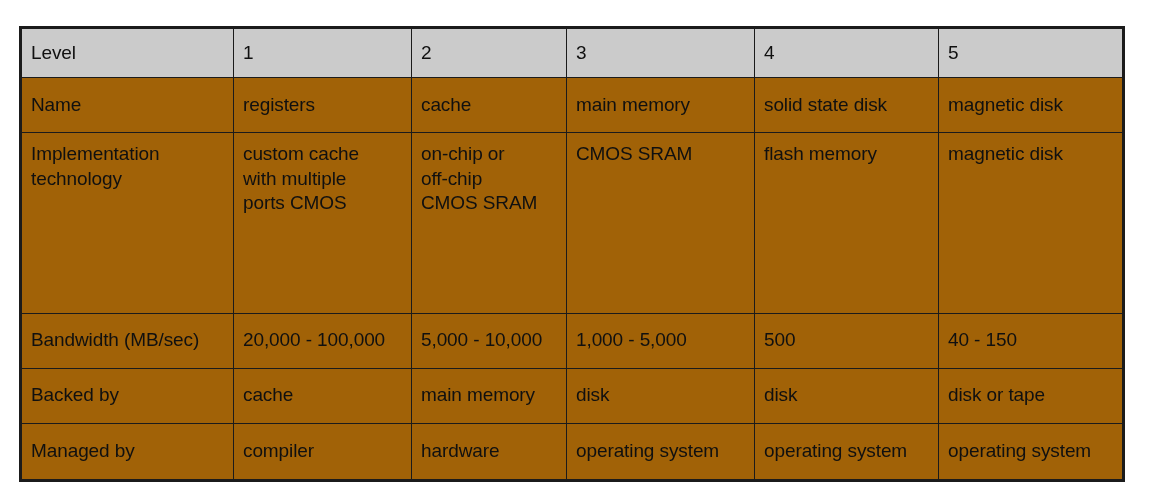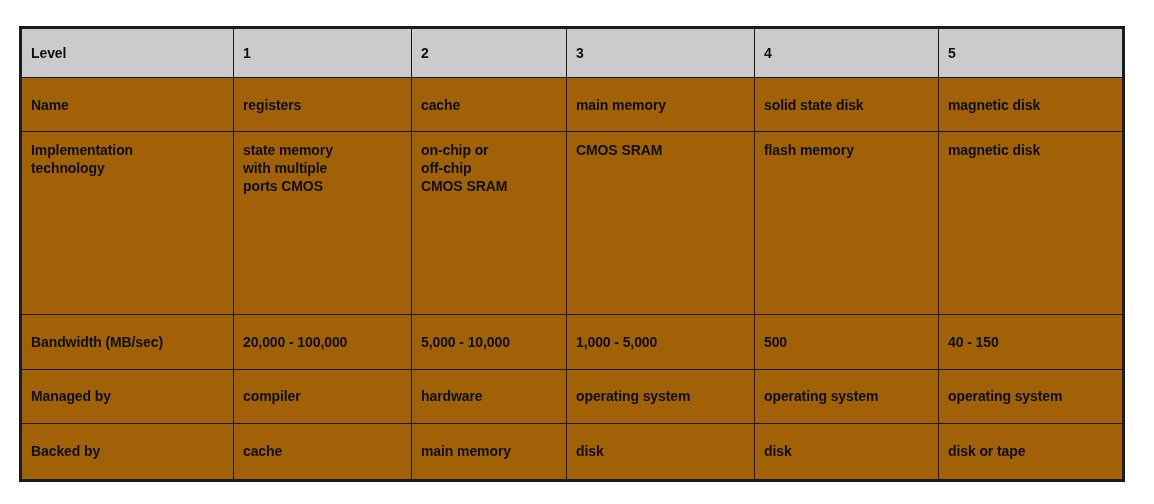--- a/index.html
+++ b/index.html
@@ -28,22 +28,22 @@
     table-layout: fixed;
     border: 3px solid #1b1b1b;
     background: #cee4f0;
   }
   table.hier td,
   table.hier th {
     border: 1.5px solid #1b1b1b;
     padding: 6px 9px 24px 9px;
     vertical-align: top;
     text-align: left;
-    font-weight: bold;
-    font-size: 14px;
+    font-weight: normal;
+    font-size: 19px;
     line-height: 1.29;
     color: #101010;
     letter-spacing: -0.1px;
     overflow: hidden;
   }
   table.hier thead th {
     background: #cbcbcb;
     height: 48px;
     vertical-align: middle;
     padding-top: 0;
@@ -104,21 +104,21 @@
         <td>magnetic disk</td>
       </tr>
 
 
       <tr class="tall">
         <td>
           <span class="cellline">Implementation</span>
           <span class="cellline">technology</span>
         </td>
         <td>
-          <span class="cellline">state memory</span>
+          <span class="cellline">custom cache</span>
           <span class="cellline">with multiple</span>
           <span class="cellline">ports CMOS</span>
         </td>
         <td>
           <span class="cellline">on-chip or</span>
           <span class="cellline">off-chip</span>
           <span class="cellline">CMOS SRAM</span>
         </td>
         <td>
           <span class="cellline">CMOS SRAM</span>
@@ -135,32 +135,32 @@
       <tr>
         <td>Bandwidth (MB/sec)</td>
         <td>20,000 - 100,000</td>
         <td>5,000 - 10,000</td>
         <td>1,000 - 5,000</td>
         <td>500</td>
         <td>40 - 150</td>
       </tr>
 
       <tr>
+        <td>Backed by</td>
+        <td>cache</td>
+        <td>main memory</td>
+        <td>disk</td>
+        <td>disk</td>
+        <td>disk or tape</td>
+      </tr>
+
+      <tr>
         <td>Managed by</td>
         <td>compiler</td>
         <td>hardware</td>
         <td>operating system</td>
         <td>operating system</td>
         <td>operating system</td>
       </tr>
 
-      <tr>
-        <td>Backed by</td>
-        <td>cache</td>
-        <td>main memory</td>
-        <td>disk</td>
-        <td>disk</td>
-        <td>disk or tape</td>
-      </tr>
-
     </tbody>
   </table>
 </div>
 
 </body></html>

